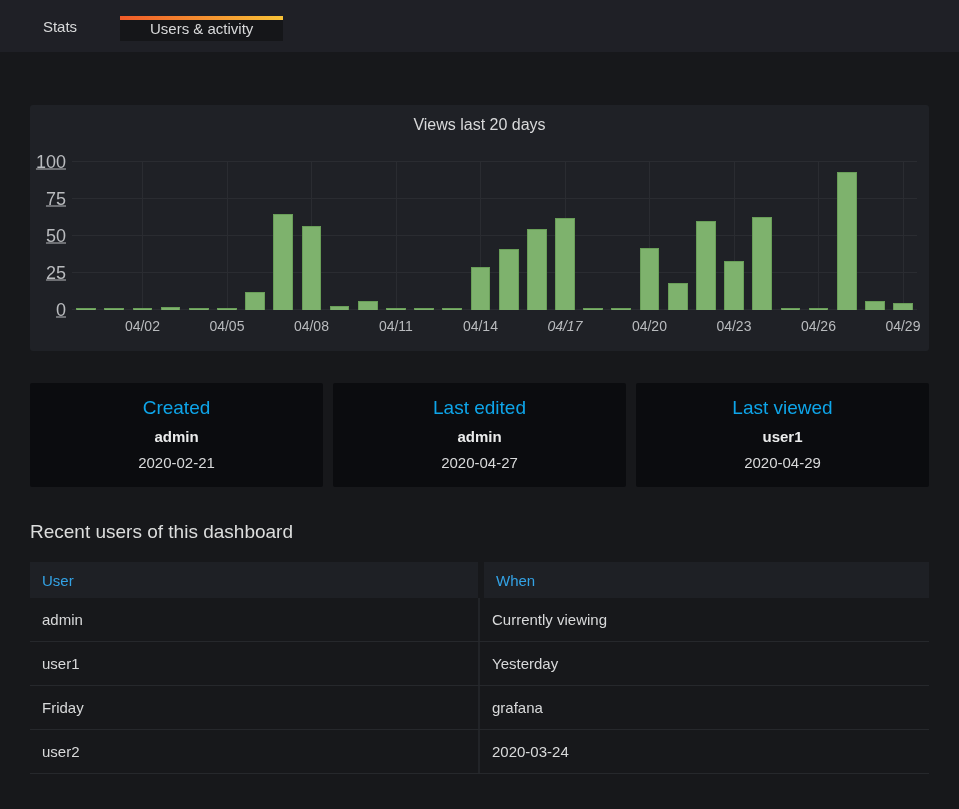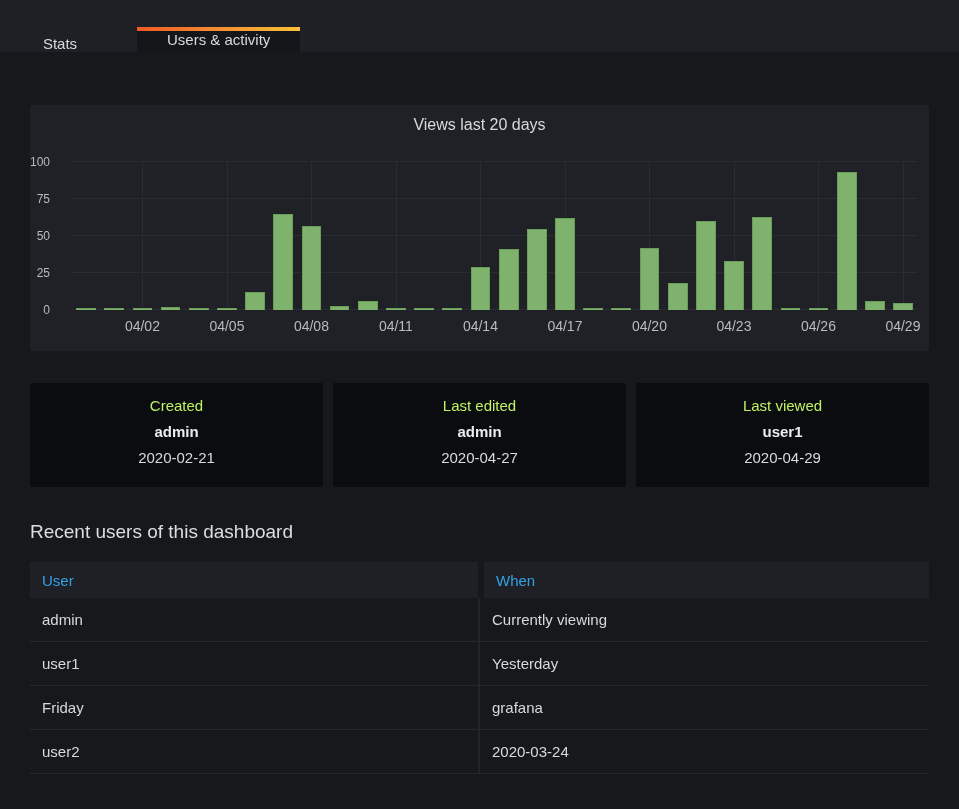--- a/index.html
+++ b/index.html
@@ -9,54 +9,54 @@
     font-family: "Liberation Sans", sans-serif;
     color:#d8d9da;
   }
   :root{
     --page-bg:#17181b; --strip-bg:#1f2026; --panel-bg:#1f2126;
     --grid:#2a2c31; --axis-text:#b9bbbe; --link-blue:#33a2e5;
     --bar-green:#7eb26d; --bar-border:#699e58; --card-bg:#0b0c0f;
   }
 
   
-  .tab-bar { height:52px; background:var(--strip-bg); display:flex; align-items:flex-end;gap:17px; }
+  .tab-bar { height:52px; background:var(--strip-bg); display:flex; align-items:center; }
   .tab { display:flex; align-items:center; justify-content:center;
          font-size:15px; color:#d8d9da; cursor:pointer; white-space:nowrap; }
   .tab-plain { width:120px; }
   .tab-active { position:relative; margin-top:4px; padding:4px 30px; background:#151619; }
   .tab-active::before { content:""; position:absolute; top:0; left:0; right:0; height:4px;
          background:linear-gradient(90deg, var(--accent-start,#f05a28), var(--accent-end,#f8c237)); }
 
   .content { padding:0 30px; }
 
   
   .panel { margin-top:53px; height:246px; background:var(--panel-bg);
            border-radius:3px; position:relative; }
   .panel-title { text-align:center; padding-top:11px; font-size:16px; font-weight:500; color:#d8d9da; }
   .chart-area { position:absolute; left:0; right:0; top:57px; bottom:0; }
   .y-axis { position:absolute; left:0; top:0; width:36px; height:148px; }
-  .ylab { position:absolute; right:16px; transform:translateY(-50%);
-          font-size:12px; color:var(--axis-text); }
+  .ylab { position:absolute; right:0; transform:translateY(-50%);
+          font-size:18px; color:var(--axis-text);text-decoration:underline; }
   .plot { position:absolute; left:42px; right:12px; top:0; height:148px; }
   .hgrid { position:absolute; left:0; right:0; height:1px; background:var(--grid); }
   .vgrid { position:absolute; top:0; bottom:0; width:1px; background:var(--grid); }
   .bars { position:absolute; left:0; right:0; top:0; bottom:0; display:flex; align-items:flex-end; }
   .slot { flex:1 1 0; height:100%; display:flex; align-items:flex-end; justify-content:center; }
   .bar { width:70%; min-height:2px; background:var(--bar-green);
          border:1px solid var(--bar-border); border-bottom:none; }
   .x-axis { position:absolute; left:42px; right:12px; top:148px; height:30px; }
   .xlab { position:absolute; top:8px; transform:translateX(-50%);
           font-size:14px; color:var(--axis-text); white-space:nowrap; }
 
   
   .cards { display:flex; gap:10px; margin-top:32px; }
   .card { flex:1 1 0; height:104px; background:var(--card-bg); border-radius:2px;
           text-align:center; padding-top:14px; }
-  .card-label { font-size:15px; color:#bef264; }
+  .card-label { font-size:19px; color:#0ea5e9; }
   .card-name  { font-size:15px; font-weight:700; color:#ebecec; margin-top:9px; }
   .card-date  { font-size:15px; color:#d8d9da; margin-top:9px; }
 
   
   .section-heading { margin-top:34px; font-size:19px; font-weight:400; color:#dcdddd; }
   .users-table { margin-top:19px; }
   .thead { display:grid; grid-template-columns:448px 1fr; column-gap:6px; }
   .th { background:#1e2025; height:36px; display:flex; align-items:center;
         padding-left:12px; color:var(--link-blue); font-size:15px; cursor:pointer; }
   .trow { display:grid; grid-template-columns:448px 1fr; height:44px;
@@ -192,21 +192,21 @@
               <div class="bar" style="height: 5%;"></div>
             </div>
           </div>
         </div>
       <div class="x-axis">
           <div class="xlab" style="left: 8.33333%;">04/02</div>
           <div class="xlab" style="left: 18.3333%;">04/05</div>
           <div class="xlab" style="left: 28.3333%; text-align: center;">04/08</div>
           <div class="xlab" style="left: 38.3333%;">04/11</div>
           <div class="xlab" style="left: 48.3333%;">04/14</div>
-          <div class="xlab" style="left: 58.3333%;">04/17</div>
+          <div class="xlab" style="left: 58.3333%; font-style: italic;">04/17</div>
           <div class="xlab" style="left: 68.3333%;">04/20</div>
           <div class="xlab" style="left: 78.3333%;">04/23</div>
           <div class="xlab" style="left: 88.3333%;">04/26</div>
           <div class="xlab" style="left: 98.3333%;">04/29</div>
         </div>
     </div>
   </div>
 
   <div class="cards">
     <div class="card">

